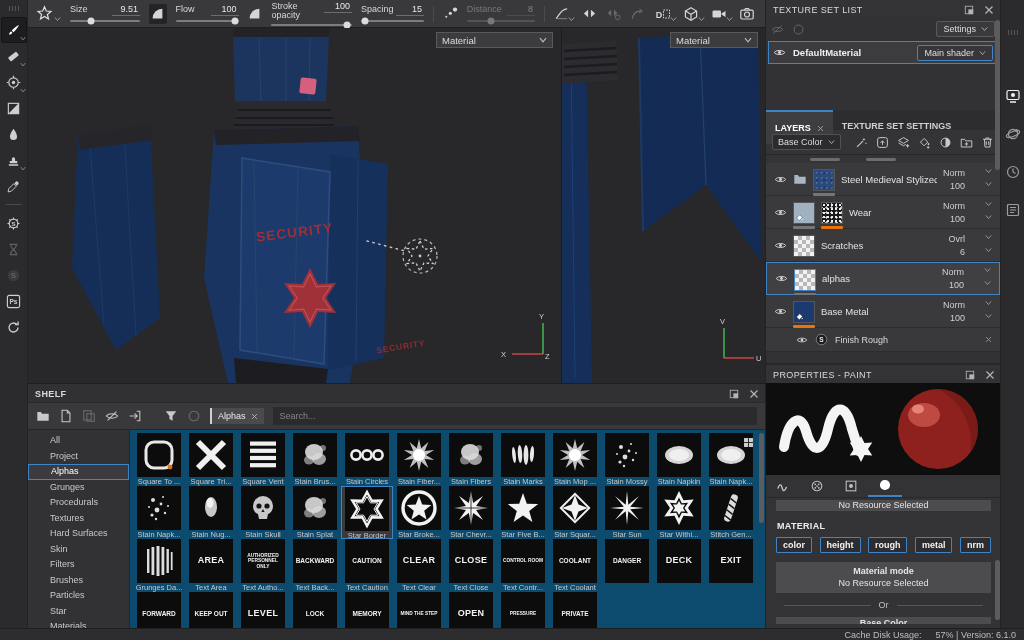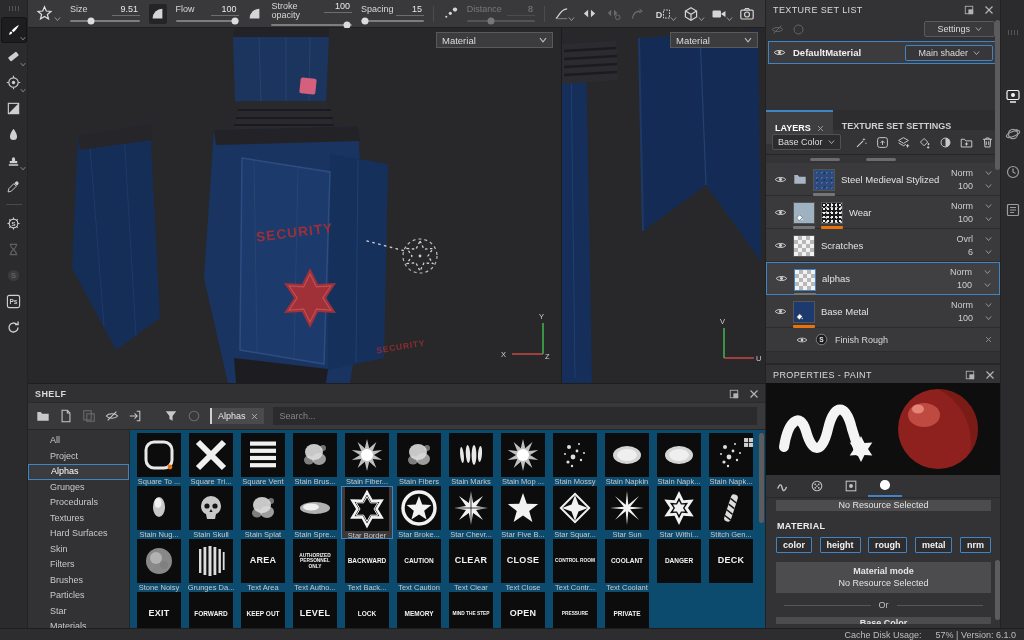--- a/index.html
+++ b/index.html
@@ -85,21 +85,21 @@
 
   
   #right-col{position:absolute;left:765px;top:0;width:235px;height:628px;background:#323234;border-left:1px solid #222;box-sizing:border-box;}
   .panel-hdr{height:17px;display:flex;align-items:center;padding:1px 6px 0 7px;background:#333335;}
   .panel-title{font-size:9px;font-weight:normal;color:#dadada;letter-spacing:.4px}
 
   
   #tsl-row1{height:22px;display:flex;align-items:center;padding:0 5px;gap:8px}
   #tsl-row1 .hicon{width:13px;height:13px;opacity:.4}
   .btn-dd{margin-left:auto;display:flex;align-items:center;gap:5px;border:1px solid #5a5a5c;border-radius:2px;
-    padding:2px 12px;font-size:9px;color:#ddd;cursor:pointer;background:#3a3a3c}
+    padding:2px 6px;font-size:9px;color:#ddd;cursor:pointer;background:#3a3a3c}
   .btn-dd .c{width:7px;height:6px;color:#aaa}
   #tsl-material{height:21px;margin:1px 2px;display:flex;align-items:center;gap:7px;padding:0 4px;
     background:#3c3c3e;border:1px solid #3e84c6;cursor:pointer}
   #tsl-material .eye{width:13px;height:13px;color:#e0e0e0}
   #tsl-material .nm{font-size:9.5px;font-weight:bold;color:#f0f0f0}
   .btn-dd.blue{border-color:#3e84c6;background:#37373a}
   #tsl-blank{height:45px}
 
   
   #layer-tabs{display:flex;height:20px;background:#2d2d2f;align-items:stretch;}
@@ -128,21 +128,21 @@
   .tbar.gray{background:#757577}
   .tbar.orange{background:#e8720c}
   .noise-blue{background:#2c4a7c;background-image:radial-gradient(#4a6a9c 1px,transparent 1px),radial-gradient(#1c3460 1px,transparent 1px);background-size:5px 5px,7px 7px}
   .fill-gray{background:#9fb2c2;position:relative}
   .mask-noise{background:#1a1a1a;background-image:radial-gradient(#f0f0f0 30%,transparent 32%),radial-gradient(#cfcfcf 28%,transparent 30%);background-size:4px 4px,5px 5px;background-position:0 0,2px 2px}
   .checker{background-image:linear-gradient(45deg,#b8b8b8 25%,transparent 25%,transparent 75%,#b8b8b8 75%),linear-gradient(45deg,#b8b8b8 25%,#f2f2f2 25%,#f2f2f2 75%,#b8b8b8 75%);background-size:8px 8px;background-position:0 0,4px 4px;background-color:#f2f2f2}
   .fill-blue{background:#1d3a6e;position:relative}
   .bucket-mini{position:absolute;left:1px;bottom:1px;width:9px;height:9px}
   .lname{font-size:9.5px;color:#e2e2e2;flex:1;overflow:hidden;white-space:nowrap}
   .lblendcol{display:flex;flex-direction:column;gap:3px;align-items:flex-end;flex:none;padding-right:2px}
-  .lblend,.lopac{display:flex;align-items:center;gap:12px;font-size:9px;color:#cfcfcf;cursor:pointer}
+  .lblend,.lopac{display:flex;align-items:flex-start;gap:20px;font-size:9px;color:#cfcfcf;cursor:pointer}
   .lblend .c,.lopac .c{width:7px;height:6px;color:#999}
   .subrow{height:23px;display:flex;align-items:center;gap:7px;padding:0 8px 0 30px;background:#39393b;border-bottom:1px solid #2c2c2e;cursor:pointer}
   .subrow .leye{width:12px;height:12px}
   .scircle{width:13px;height:13px;flex:none}
   .subname{font-size:9px;color:#d8d8d8;flex:1}
   .subx{width:7px;height:7px;color:#999;cursor:pointer}
   #layers-scrollbar{position:absolute;right:0px;top:20px;width:5px;height:150px;background:#5c5c5e;border-radius:3px;z-index:4}
 
   
   #props{position:absolute;left:0;top:363px;width:235px;height:265px;background:#333335;border-top:2px solid #27272a;box-sizing:border-box}
@@ -691,20 +691,32 @@
                   <ellipse cx="14" cy="25" rx="5" ry="4.5" opacity=".55"></ellipse>
                   <circle cx="28" cy="13" r="3" opacity=".5"></circle>
                 </g>
               </svg>
             </div>
             <div class="tile-label">Stain Brus...</div>
           </div>
           <div class="tile">
             <div class="tile-img">
               <svg viewBox="0 0 40 40">
+                <g fill="none" stroke="#eee" stroke-width="2.6">
+                  <circle cx="9" cy="20" r="4.6"></circle>
+                  <circle cx="20" cy="20" r="4.6"></circle>
+                  <circle cx="31" cy="20" r="4.6"></circle>
+                </g>
+              </svg>
+            </div>
+            <div class="tile-label">Stain Circles</div>
+          </div>
+          <div class="tile">
+            <div class="tile-img">
+              <svg viewBox="0 0 40 40">
                 <path d="M20.0 4.0L22.2 13.3L29.4 7.1L25.7 15.9L35.2 15.1L27.0 20.0L35.2 24.9L25.7 24.1L29.4 32.9L22.2 26.7L20.0 36.0L17.8 26.7L10.6 32.9L14.3 24.1L4.8 24.9L13.0 20.0L4.8 15.1L14.3 15.9L10.6 7.1L17.8 13.3Z" fill="#e0e0e0" opacity=".85"></path>
                 <circle cx="20" cy="20" r="6" fill="#fff"></circle>
               </svg>
             </div>
             <div class="tile-label">Stain Fiber...</div>
           </div>
           <div class="tile">
             <div class="tile-img">
               <svg viewBox="0 0 40 40">
                 <g fill="#dcdcdc">
@@ -819,29 +831,20 @@
                 <g fill="#dcdcdc">
                   <ellipse cx="19" cy="17" rx="9" ry="8" opacity=".9"></ellipse>
                   <ellipse cx="24" cy="24" rx="7" ry="6" opacity=".7"></ellipse>
                   <ellipse cx="14" cy="25" rx="5" ry="4.5" opacity=".55"></ellipse>
                   <circle cx="28" cy="13" r="3" opacity=".5"></circle>
                 </g>
               </svg>
             </div>
             <div class="tile-label">Stain Splat</div>
           </div>
-          <div class="tile">
-            <div class="tile-img">
-              <svg viewBox="0 0 40 40">
-                <ellipse cx="20" cy="20" rx="15" ry="6" fill="#cfcfcf" opacity=".85"></ellipse>
-                <ellipse cx="16" cy="19" rx="8" ry="3.5" fill="#f0f0f0"></ellipse>
-              </svg>
-            </div>
-            <div class="tile-label">Stain Spre...</div>
-          </div>
           <div class="tile sel">
             <div class="tile-img">
               <svg viewBox="0 0 40 40">
                 <path d="M20.0 3.0L24.8 11.8L34.7 11.5L29.5 20.0L34.7 28.5L24.8 28.2L20.0 37.0L15.3 28.2L5.3 28.5L10.5 20.0L5.3 11.5L15.2 11.8Z" fill="none" stroke="#f2f2f2" stroke-width="2.4"></path>
                 <path d="M20.0 7.5L23.5 13.9L30.8 13.8L27.0 20.0L30.8 26.3L23.5 26.1L20.0 32.5L16.5 26.1L9.2 26.3L13.0 20.0L9.2 13.7L16.5 13.9Z" fill="none" stroke="#f2f2f2" stroke-width="1"></path>
               </svg>
             </div>
             <div class="tile-label">Star Border</div>
           </div>
           <div class="tile">
@@ -900,31 +903,20 @@
           <div class="tile">
             <div class="tile-img">
               <svg viewBox="0 0 40 40">
                 <g transform="rotate(18 20 20)">
                   <rect x="16.5" y="6" width="7" height="28" rx="3" fill="#ddd"></rect>
                   <path d="M16.5 11l7 2.6M16.5 17l7 2.6M16.5 23l7 2.6M16.5 29l7 2.6" stroke="#141414" stroke-width="1.5"></path>
                 </g>
               </svg>
             </div>
             <div class="tile-label">Stitch Gen...</div>
-          </div>
-          <div class="tile">
-            <div class="tile-img">
-              <svg viewBox="0 0 40 40">
-                <circle cx="20" cy="20" r="13" fill="#a8a8a8" opacity=".8"></circle>
-                <circle cx="17" cy="17" r="6" fill="#cecece" opacity=".6"></circle>
-                <circle cx="25" cy="24" r="4" fill="#7e7e7e" opacity=".7"></circle>
-                <circle cx="13" cy="25" r="2.5" fill="#8a8a8a"></circle>
-              </svg>
-            </div>
-            <div class="tile-label">Stone Noisy</div>
           </div>
           <div class="tile">
             <div class="tile-img">
               <svg viewBox="0 0 40 40">
                 <g fill="#ddd">
                   <rect x="8" y="8" width="2.4" height="24"></rect>
                   <rect x="12.5" y="6" width="2.8" height="28"></rect>
                   <rect x="17.5" y="5" width="3" height="30"></rect>
                   <rect x="22.5" y="6" width="2.8" height="28"></rect>
                   <rect x="27.5" y="8" width="2.4" height="24"></rect>

